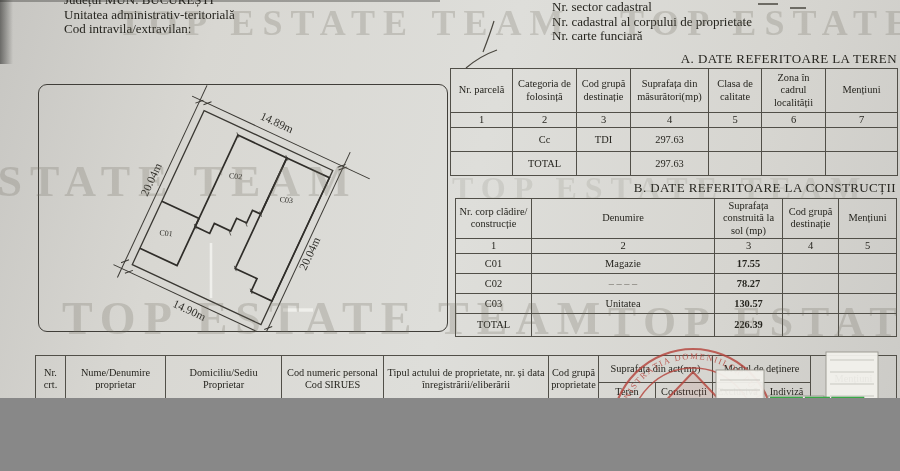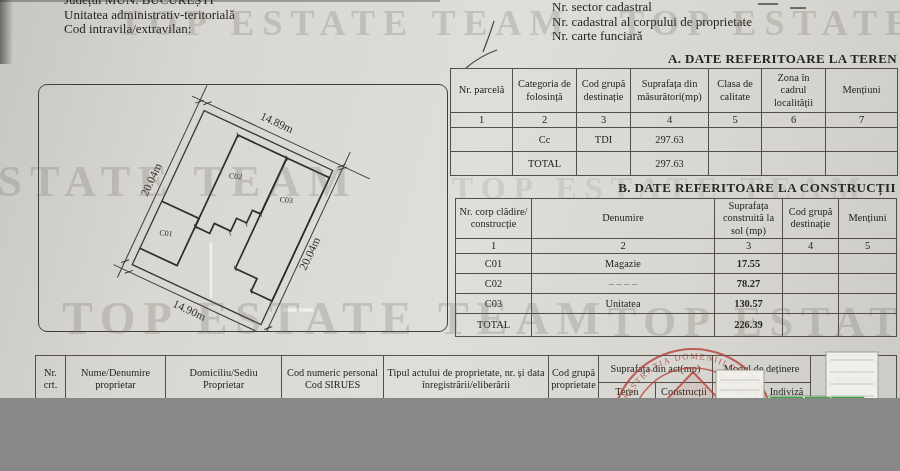--- a/index.html
+++ b/index.html
@@ -9,21 +9,21 @@
   .edge-tl{position:absolute;left:0;top:0;width:13px;height:64px;
     background:linear-gradient(to right,rgba(30,30,28,.55),rgba(30,30,28,0));z-index:12;}
   .edge-top{position:absolute;left:0;top:0;width:440px;height:2px;background:rgba(40,40,38,.35);z-index:12;}
   .hdr{position:absolute;font-size:13px;line-height:14.5px;z-index:10;white-space:nowrap;}
   .hdr div{white-space:nowrap;}
   .sk-title{position:absolute;left:38px;top:56px;width:410px;text-align:center;
     font-weight:700;font-size:13.5px;letter-spacing:1px;z-index:10;}
   .sk-frame{position:absolute;left:38px;top:84px;width:408px;height:246px;
     border:1.6px solid #403e39;border-radius:9px;z-index:9;}
   .sk-svg{position:absolute;left:38px;top:84px;width:410px;height:248px;z-index:10;}
-  .ttl{position:absolute;font-weight:700;font-size:13px;letter-spacing:.4px;z-index:10;white-space:nowrap;}
+  .ttl{position:absolute;font-weight:400;font-size:13px;letter-spacing:.4px;z-index:10;white-space:nowrap;}
   .doc-table{position:absolute;border-collapse:collapse;table-layout:fixed;
     font-size:10.4px;z-index:10;color:#26251f;}
   .doc-table td{border:1px solid #514f48;text-align:center;vertical-align:middle;
     padding:1px 2px;line-height:1.18;overflow:hidden;}
   .doc-table .nums td{font-size:10.5px;}
   .la{text-align:left;padding-left:6px;}
   .ra{text-align:right;padding-right:7px;font-weight:bold;}
   .top{vertical-align:top;}
   .pre{white-space:pre-line;}
   .cert{text-align:left;vertical-align:top;padding:2px 4px;font-size:10.4px;}

